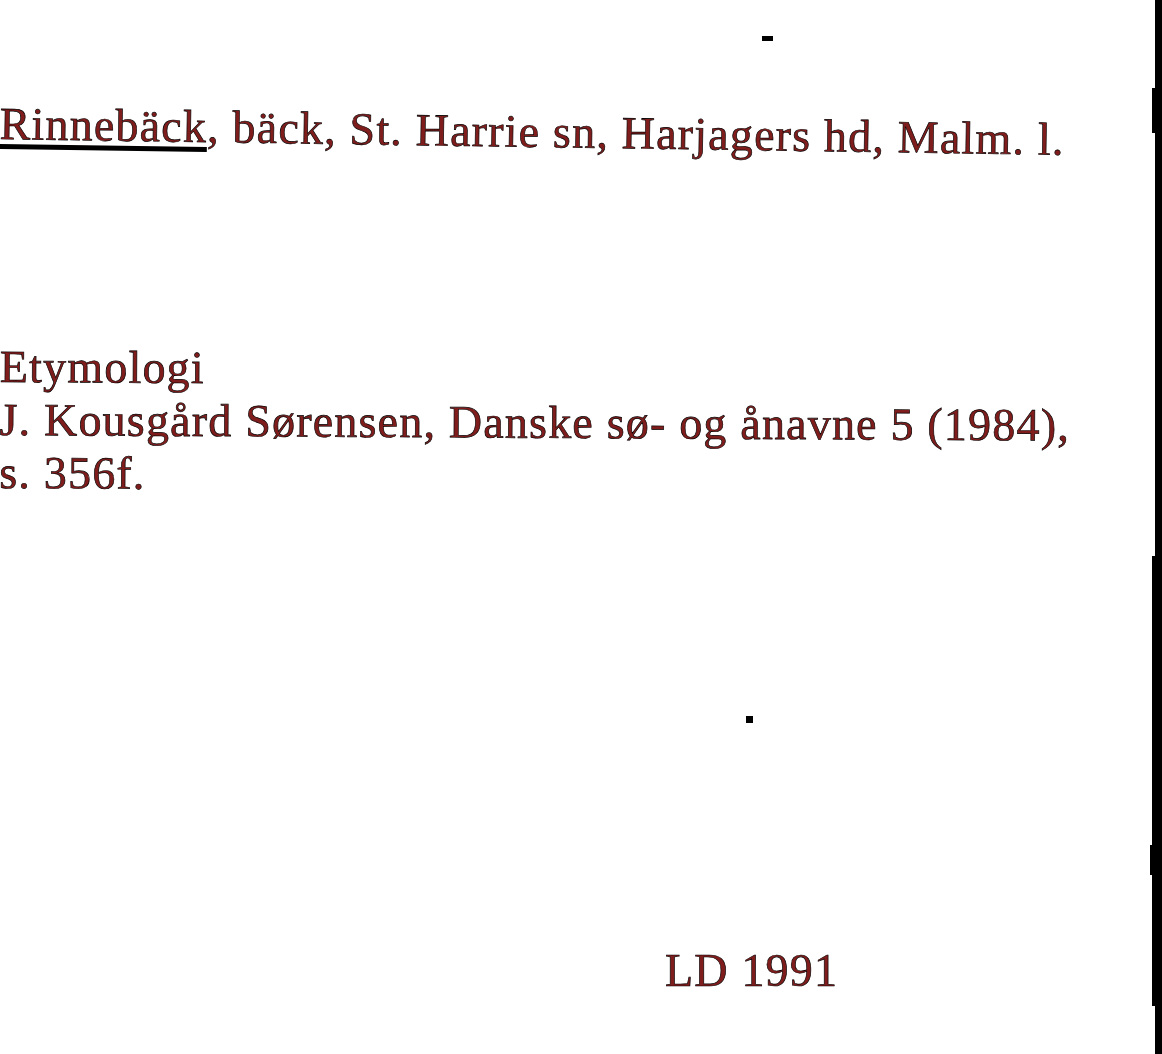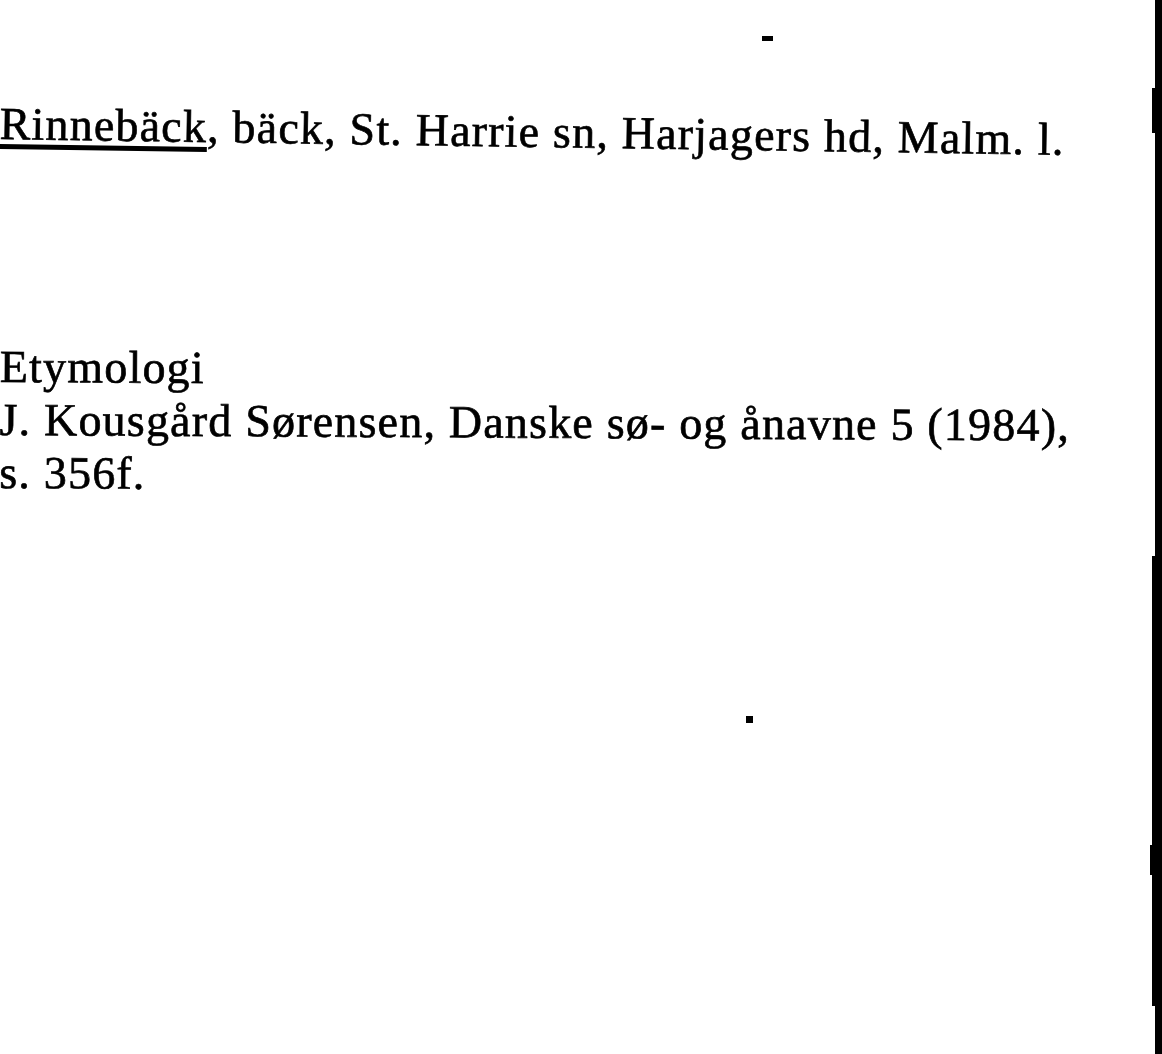--- a/index.html
+++ b/index.html
@@ -10,21 +10,21 @@
   body {
     width: 1162px;
     height: 1054px;
     overflow: hidden;
   }
   .card {
     position: relative;
     width: 1162px;
     height: 1054px;
     background: #ffffff;
-    color: #000000;
+    color: #7f1d1d;
     font-family: "Liberation Serif", "DejaVu Serif", serif;
     letter-spacing: 1.2px;
     -webkit-text-stroke: 0.65px #000000;
   }
   .title-line {
     position: absolute;
     left: 0;
     top: 101px;
     font-size: 46px;
     line-height: 1;
@@ -113,20 +113,21 @@
   <div class="title-line">
     <span class="headword">Rinnebäck</span><span>, bäck, St. Harrie sn, Harjagers hd, Malm. l.</span>
   </div>
 
   <div class="etym-block">
     <div>Etymologi</div>
     <div>J. Kousgård Sørensen, Danske sø- og ånavne 5 (1984),</div>
     <div>s. 356f.</div>
   </div>
 
+  <div class="signature">LD 1991</div>
 
   <div class="ink-dash"></div>
   <div class="ink-dot"></div>
   <div class="edge-line"></div>
   <div class="edge-line-thick"></div>
   <div class="edge-nub-upper"></div>
   <div class="edge-nub-lower"></div>
 
 </div>
 

